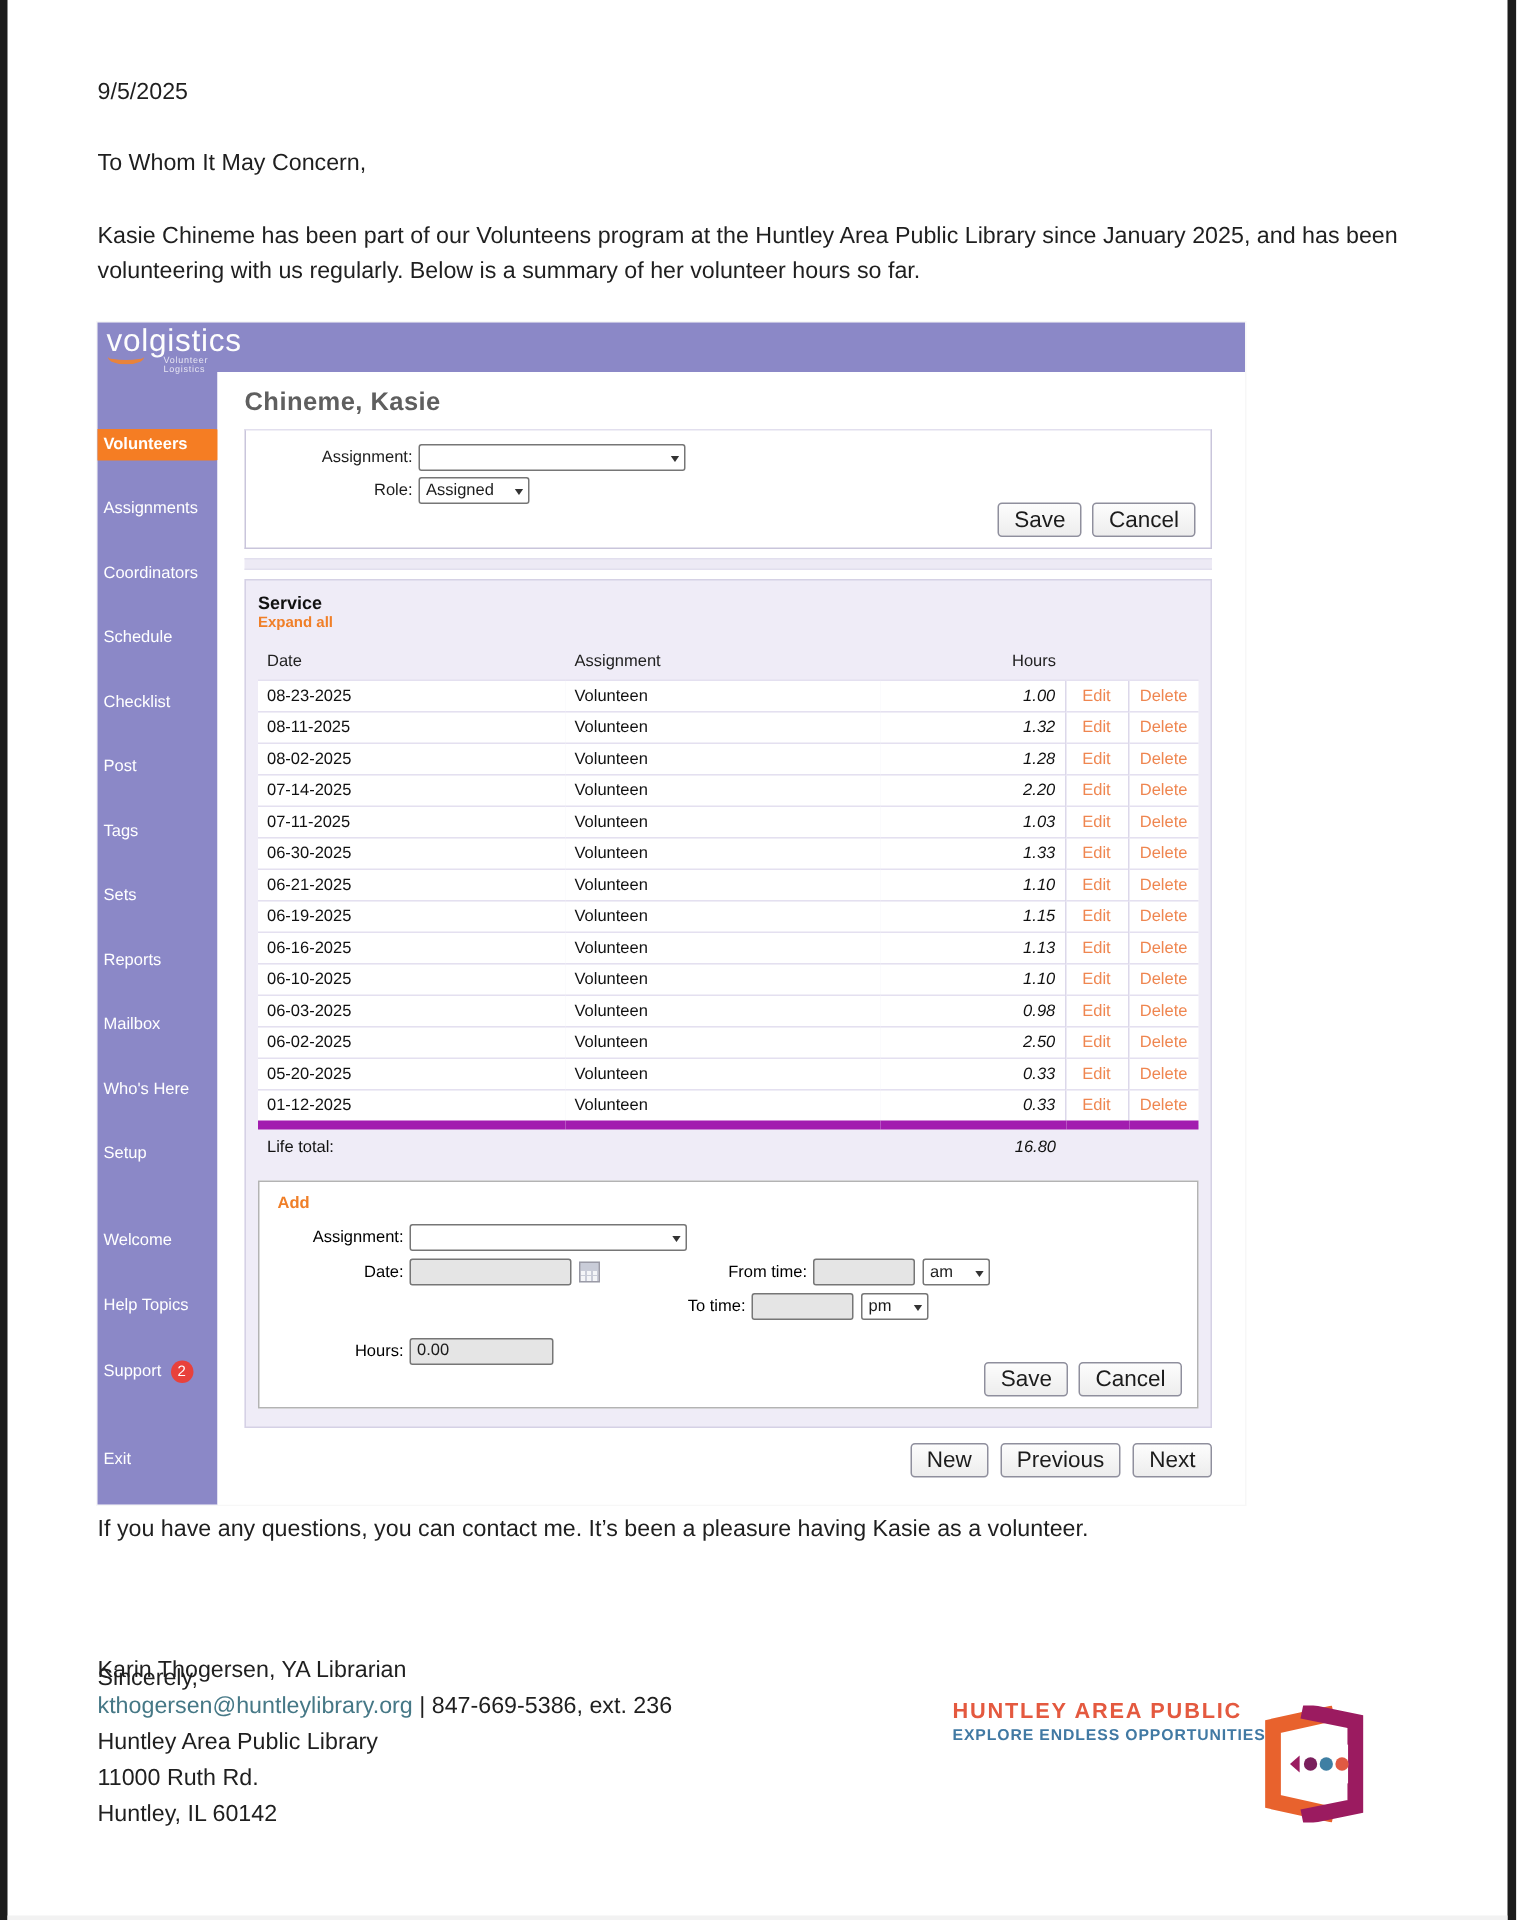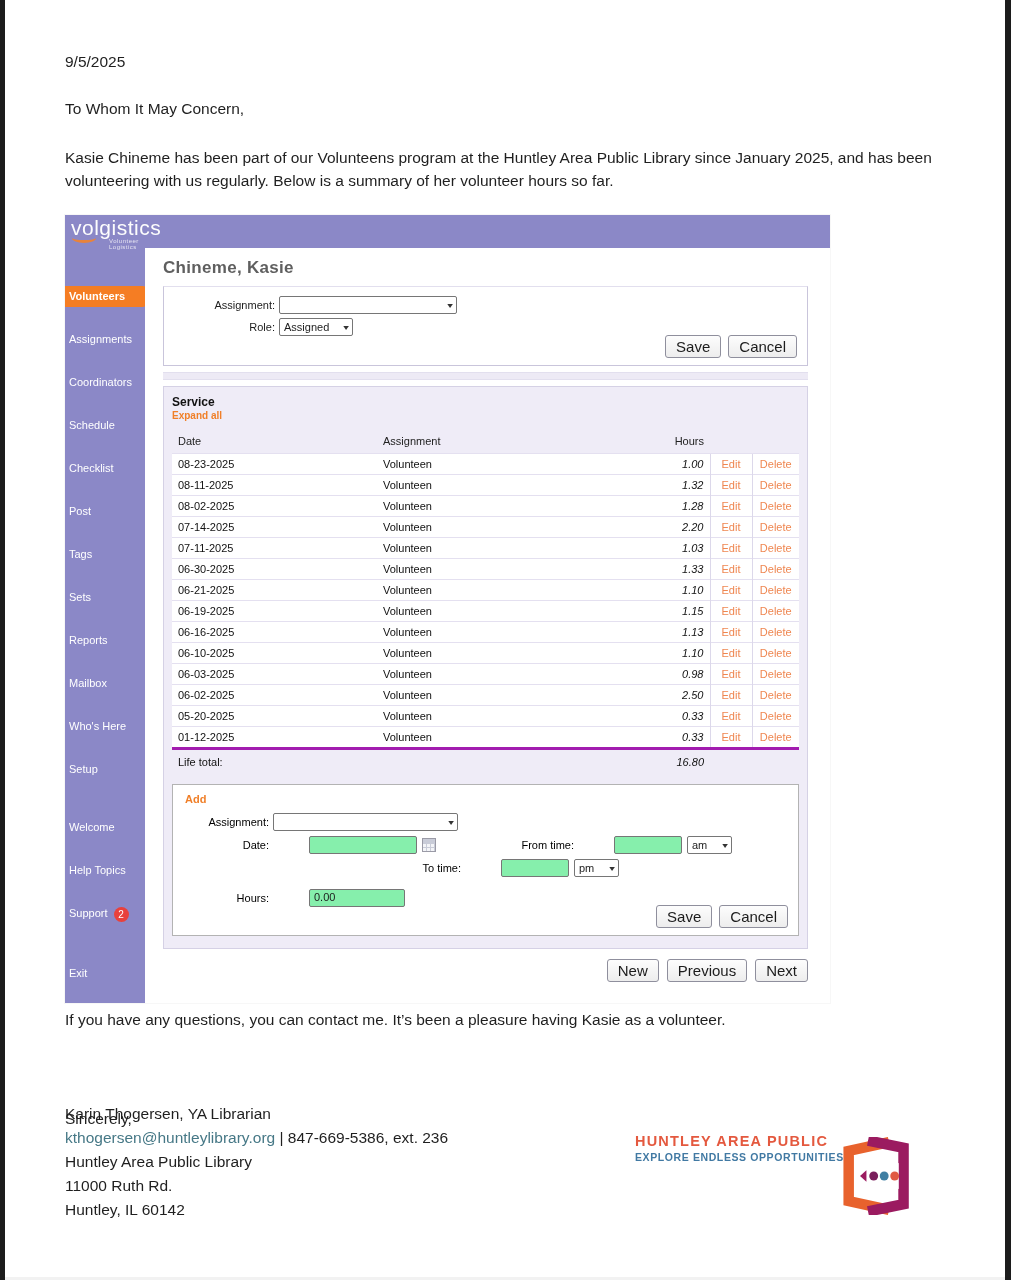--- a/index.html
+++ b/index.html
@@ -44,41 +44,41 @@
   .frm-row { display:flex; align-items:center; margin-bottom:4px; }
   .frm-label { width:115px; text-align:right; padding-right:4px; color:#1c1c1c; }
 
   .fake-select { height:18px; border:1px solid #767676; background:#fff; border-radius:2px; display:flex; align-items:center;
                  justify-content:space-between; padding:0 4px; color:#1c1c1c; }
   .fake-select .chev { font-size:8px; color:#333; transform:scaleX(1.4); }
   .sel-assignment { width:178px; }
   .sel-role { width:74px; }
   .sel-time { width:45px; margin-left:5px; }
 
-  .fake-input { height:18px; border:1px solid #767676; background:#86efac; border-radius:2px; padding:1px 4px; color:#1c1c1c;margin-left:36px; }
+  .fake-input { height:18px; border:1px solid #767676; background:#e5e5e5; border-radius:2px; padding:1px 4px; color:#1c1c1c; }
 
   .btn { font-family:"Liberation Sans", sans-serif; font-size:15px; color:#1c1c1c; background:linear-gradient(#fdfdfd,#ededed);
          border:1px solid #8f8f9d; border-radius:3px; padding:2px 10px; cursor:pointer; }
   .btn-row-abs { position:absolute; right:10px; bottom:7px; display:flex; gap:7px; }
 
   .gap-strip { height:8px; background:#edeaf5; margin:6px 0 6px 0; border:1px solid #e2dfee; border-left:none; border-right:none; }
 
   .service-panel { background:#efecf7; border:1px solid #d5d1e5; padding:8px 8px 12px 8px; }
   .svc-title { font-size:12px; font-weight:bold; color:#111; }
   .link-orange { color:#f07f28; font-size:10px; font-weight:bold; cursor:pointer; }
   .svc-table { width:100%; border-collapse:collapse; margin-top:10px; font-size:11px; }
   .svc-table th { text-align:left; font-weight:normal; color:#222; padding:4px 6px 6px 6px; }
   .svc-table th.h-hours { text-align:right; }
   .svc-table td { background:#fff; border-top:1px solid #e4e0f0; padding:4px 6px; color:#111; }
   .svc-table .c-date { width:205px; }
   .svc-table .c-asg { width:210px; }
   .svc-table .c-hrs { width:123px; text-align:right;font-style:italic; }
   .svc-table .c-edit { width:42px; text-align:center; color:#ef8650; border-left:1px solid #dcd8ea; cursor:pointer; }
   .svc-table .c-del { width:47px; text-align:center; color:#ef8650; border-left:1px solid #dcd8ea; cursor:pointer; }
-  .svc-table tr.total td { background:transparent; border-top:3px solid #a21caf; font-size:11px; color:#111; padding:6px; }
+  .svc-table tr.total td { background:transparent; border-top:6px solid #a21caf; font-size:11px; color:#111; padding:6px; }
 
   .add-box { margin-top:10px; background:#fff; border:1px solid #b3b3b3; padding:8px 12px 34px 12px; position:relative; height:152px; }
   .add-title { color:#f07f28; font-weight:bold; font-size:11px; margin-bottom:8px; }
   .add-row { display:flex; align-items:center; margin-bottom:5px; }
   .add-label { width:88px; text-align:right; padding-right:4px; }
   .sel-add-assignment { width:185px; }
   .inp-date { width:108px; }
   .cal-icon { width:14px; height:14px; margin-left:5px; border:1px solid #9a9aa6; background:
       linear-gradient(#c9ccd8 0 4px, transparent 4px),
       repeating-linear-gradient(90deg, transparent 0 3px, #c9ccd8 3px 4px),

